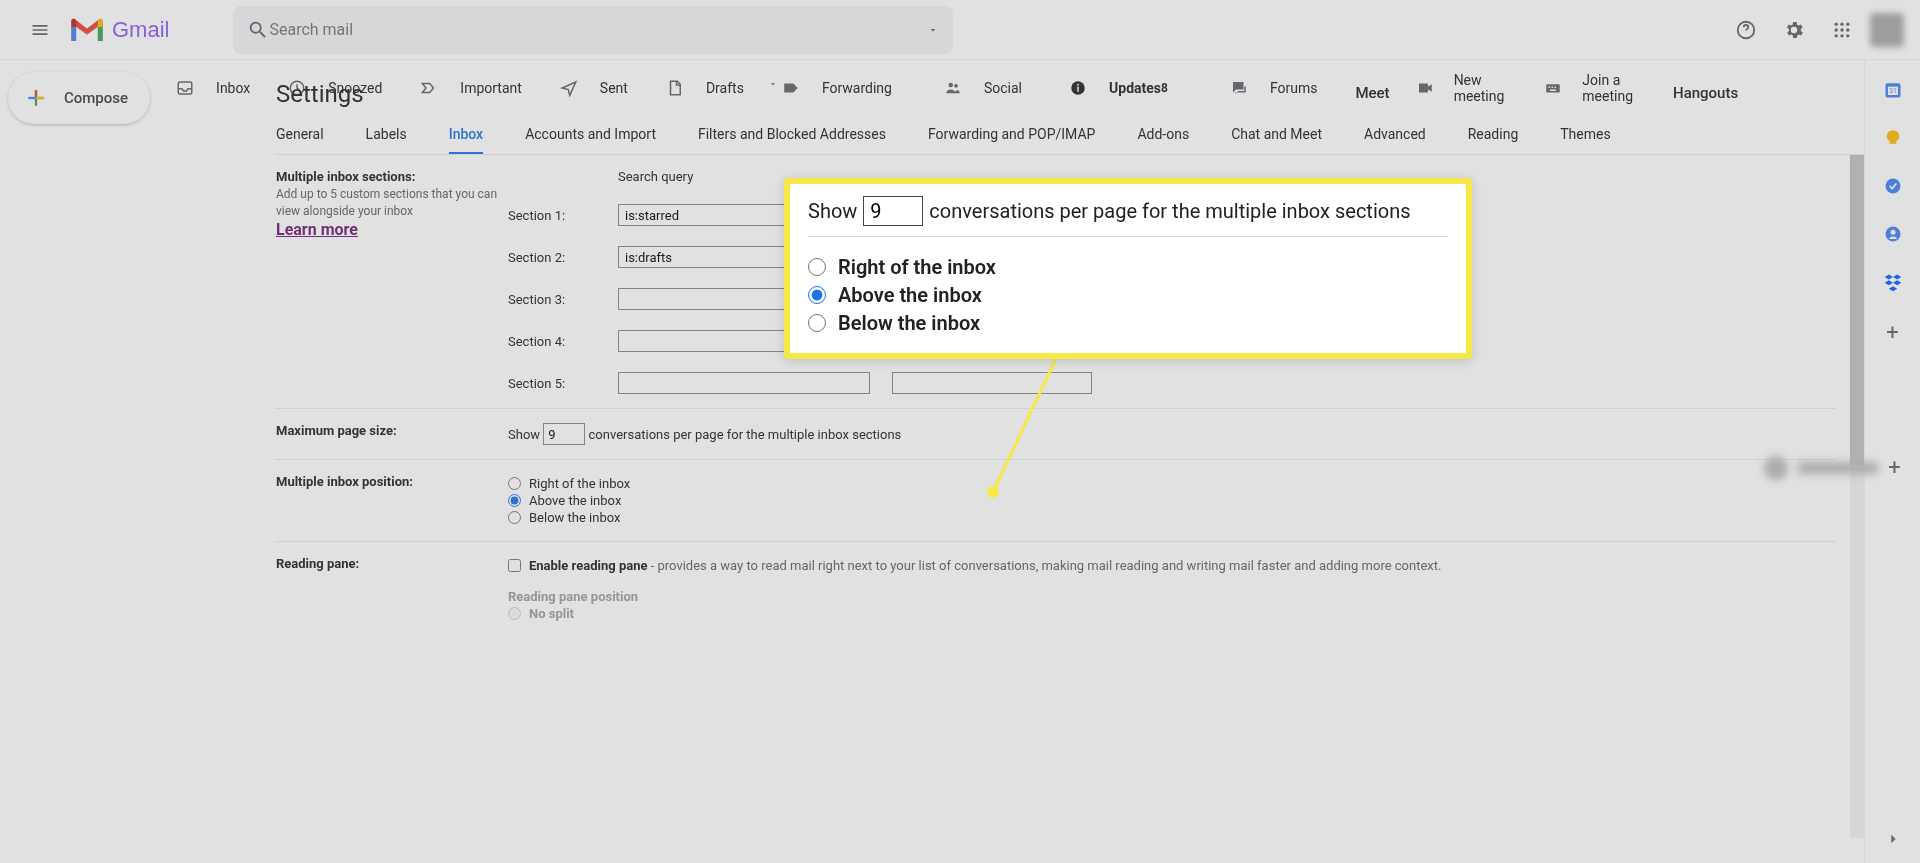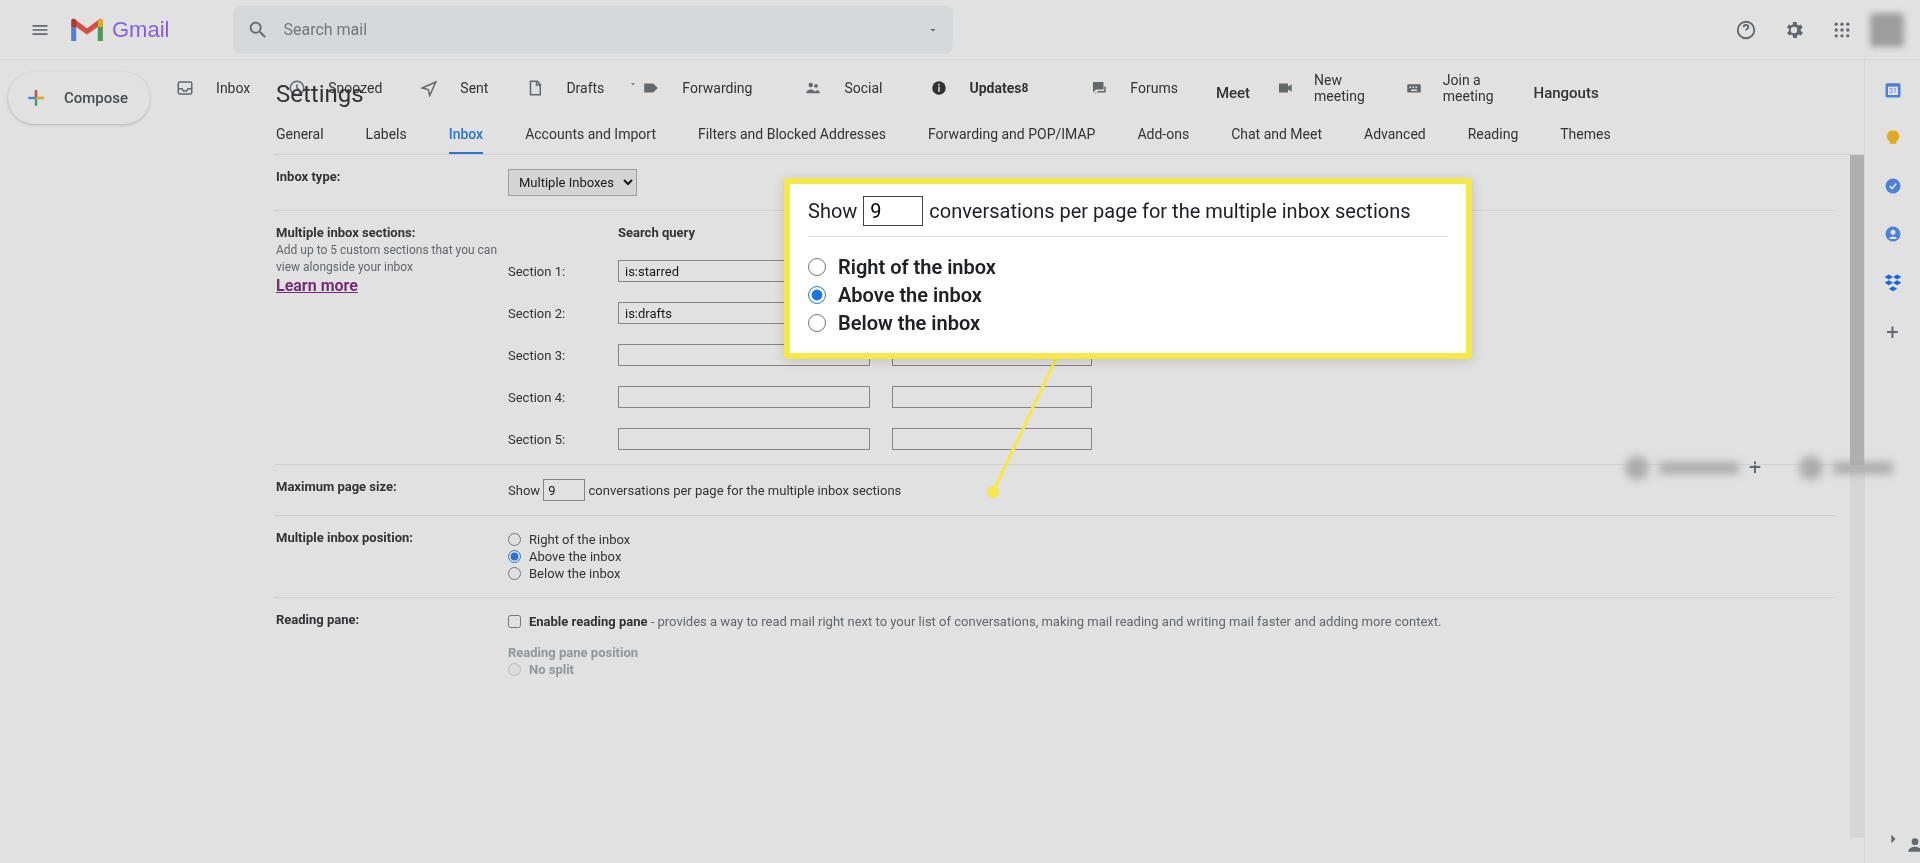--- a/index.html
+++ b/index.html
@@ -5,21 +5,21 @@
 * { margin: 0; padding: 0; box-sizing: border-box; font-family: 'Google Sans', Roboto, Arial, sans-serif; }
 body { background: #fff; color: #202124; font-size: 14px; overflow: hidden; position: relative; }
 .dim-overlay { position: fixed; inset: 0; background: rgba(120,120,120,0.22); z-index: 5; pointer-events: none; }
 
 .header { display: flex; align-items: center; height: 60px; padding: 0 16px; border-bottom: 1px solid #f1f3f4; }
 .menu-btn { width: 48px; height: 48px; border-radius: 50%; display: flex; align-items: center; justify-content: center; cursor: pointer; }
 .logo { display: flex; align-items: center; margin-left: 4px; }
 .logo-icon { width: 38px; height: 28px; }
 .logo-text { font-size: 22px; color: #8b5cf6; margin-left: 6px; font-family: 'Product Sans', Arial; }
 .search-bar { margin-left: 64px; width: 720px; height: 48px; background: #f1f3f4; border-radius: 8px; display: flex; align-items: center; padding: 0 14px; }
-.search-bar input { flex: 1; border: none; background: transparent; font-size: 16px; color: #0369a1; outline: none; margin-left: 14px; }
+.search-bar input { flex: 1; border: none; background: transparent; font-size: 16px; color: #0369a1; outline: none; }
 .search-opts { margin-left: auto; color: #5f6368; }
 .header-right { margin-left: auto; display: flex; align-items: center; gap: 8px; }
 .hicon { width: 40px; height: 40px; border-radius: 50%; display: flex; align-items: center; justify-content: center; color: #5f6368; cursor: pointer; }
 .avatar { width: 34px; height: 34px; background: #aaa; border-radius: 4px; filter: blur(3px); }
 
 .layout { display: flex; height: calc(100vh - 60px); }
 
 .sidebar { width: 256px; padding-top: 12px; display: flex; flex-direction: row; }
 .compose-btn { margin: 0 0 16px 8px; display: inline-flex; align-items: center; gap: 14px; width: 148px; height: 52px; border-radius: 26px; background: #fff; box-shadow: 0 1px 3px rgba(60,64,67,.3); padding: 0 22px 0 14px; font-size: 15px; color: #3c4043; font-weight: 500; }
 .nav-item { display: flex; align-items: center; height: 32px; padding: 0 12px 0 26px; border-radius: 0 16px 16px 0; color: #202124; cursor: pointer; font-size: 14px; }
@@ -42,21 +42,21 @@
 .tab.active { color: #1a73e8; font-weight: 500; border-bottom: 3px solid #1a73e8; margin-bottom: -1px; }
 
 .settings-body { overflow-y: auto; height: calc(100vh - 180px); padding-right: 14px; }
 .setting-row { display: flex; border-bottom: 1px solid #e8eaed; padding: 14px 2px; }
 .setting-label { width: 232px; font-weight: 700; font-size: 13px; color: #202124; }
 .setting-label .sub { font-weight: 400; color: #5f6368; font-size: 12px; margin-top: 2px; line-height: 1.4; }
 .setting-label .learn { color: #701a75; font-weight: 700; font-size: 16px; }
 .setting-value { flex: 1; font-size: 13px; }
 select { font-size: 13px; padding: 4px 6px; border: 1px solid #aaa; background: #efefef; }
 .query-grid { display: grid; grid-template-columns: 88px 252px 200px; gap: 20px 22px; align-items: center; }
-.query-grid .head { font-size: 13px; font-weight: bold; }
+.query-grid .head { font-size: 13px; }
 .query-grid input { width: 100%; height: 22px; border: 1px solid #888; padding: 2px 6px; font-size: 13px; }
 .numbox { width: 42px; height: 22px; border: 1px solid #888; text-align: left; padding: 1px 4px; font-size: 13px; }
 .radio-row { display: flex; align-items: center; gap: 8px; font-size: 13px; margin: 2px 0; }
 .radio-row input[type=radio] { accent-color: #1a73e8; }
 .reading-desc { color: #5f6368; }
 
 .sidepanel { width: 56px; border-left: 1px solid #f1f3f4; display: flex; flex-direction: column; align-items: center; padding-top: 20px; gap: 28px; }
 .sidepanel .sp { width: 20px; height: 20px; }
 .sidepanel .chev { margin-top: auto; margin-bottom: 14px; color: #5f6368; }
 
@@ -156,20 +156,28 @@
         <span>Inbox</span>
       </div>
     <div class="nav-item">
         <span class="nicon">
           <svg width="18" height="18" viewBox="0 0 24 24" fill="#5f6368">
             <circle cx="12" cy="12" r="9" fill="none" stroke="#5f6368" stroke-width="2"></circle>
             <path d="M12 7v5l3 2" stroke="#5f6368" stroke-width="2" fill="none"></path>
           </svg>
         </span>
         <span>Snoozed</span>
+      </div>
+    <div class="nav-item">
+        <span class="nicon">
+          <svg width="18" height="18" viewBox="0 0 24 24" fill="none" stroke="#5f6368" stroke-width="2">
+            <path d="M3 6h10l5 6-5 6H3l5-6-5-6z"></path>
+          </svg>
+        </span>
+        <span>Important</span>
       </div>
     <div class="nav-item">
         <span class="nicon">
           <svg width="18" height="18" viewBox="0 0 24 24" fill="none" stroke="#5f6368" stroke-width="2">
             <path d="M3 12l18-8-8 18-2-8-8-2z"></path>
           </svg>
         </span>
         <span>Sent</span>
       </div>
     <div class="nav-item">
@@ -289,24 +297,20 @@
         <div class="tab">Forwarding and POP/IMAP</div>
         <div class="tab">Add-ons</div>
         <div class="tab">Chat and Meet</div>
         <div class="tab">Advanced</div>
         <div class="tab">Reading</div>
         <div class="tab">Themes</div>
       </div>
 
       <div style="display:flex">
       <div class="settings-body" style="flex:1">
-        <div class="setting-row">
-          <div class="setting-label">Inbox type:</div>
-          <div class="setting-value"><select><option>Multiple Inboxes</option></select></div>
-        </div>
 
         <div class="setting-row">
           <div class="setting-label">
             <div>Multiple inbox sections:</div>
             <div class="sub">Add up to 5 custom sections that you can view alongside your inbox</div>
             <a href="#" class="learn">Learn more</a>
           </div>
           <div class="setting-value">
             <div class="query-grid">
               <div></div>

